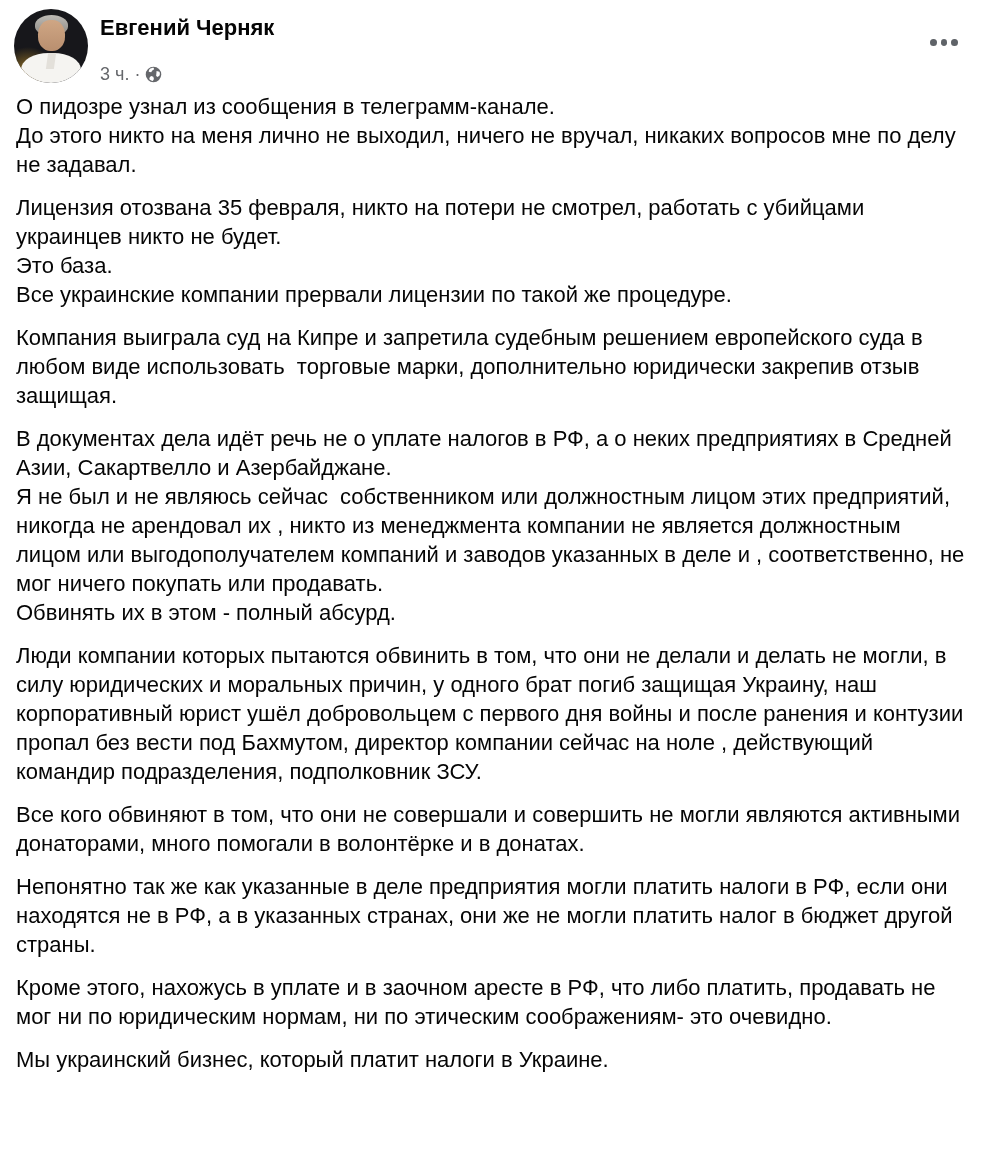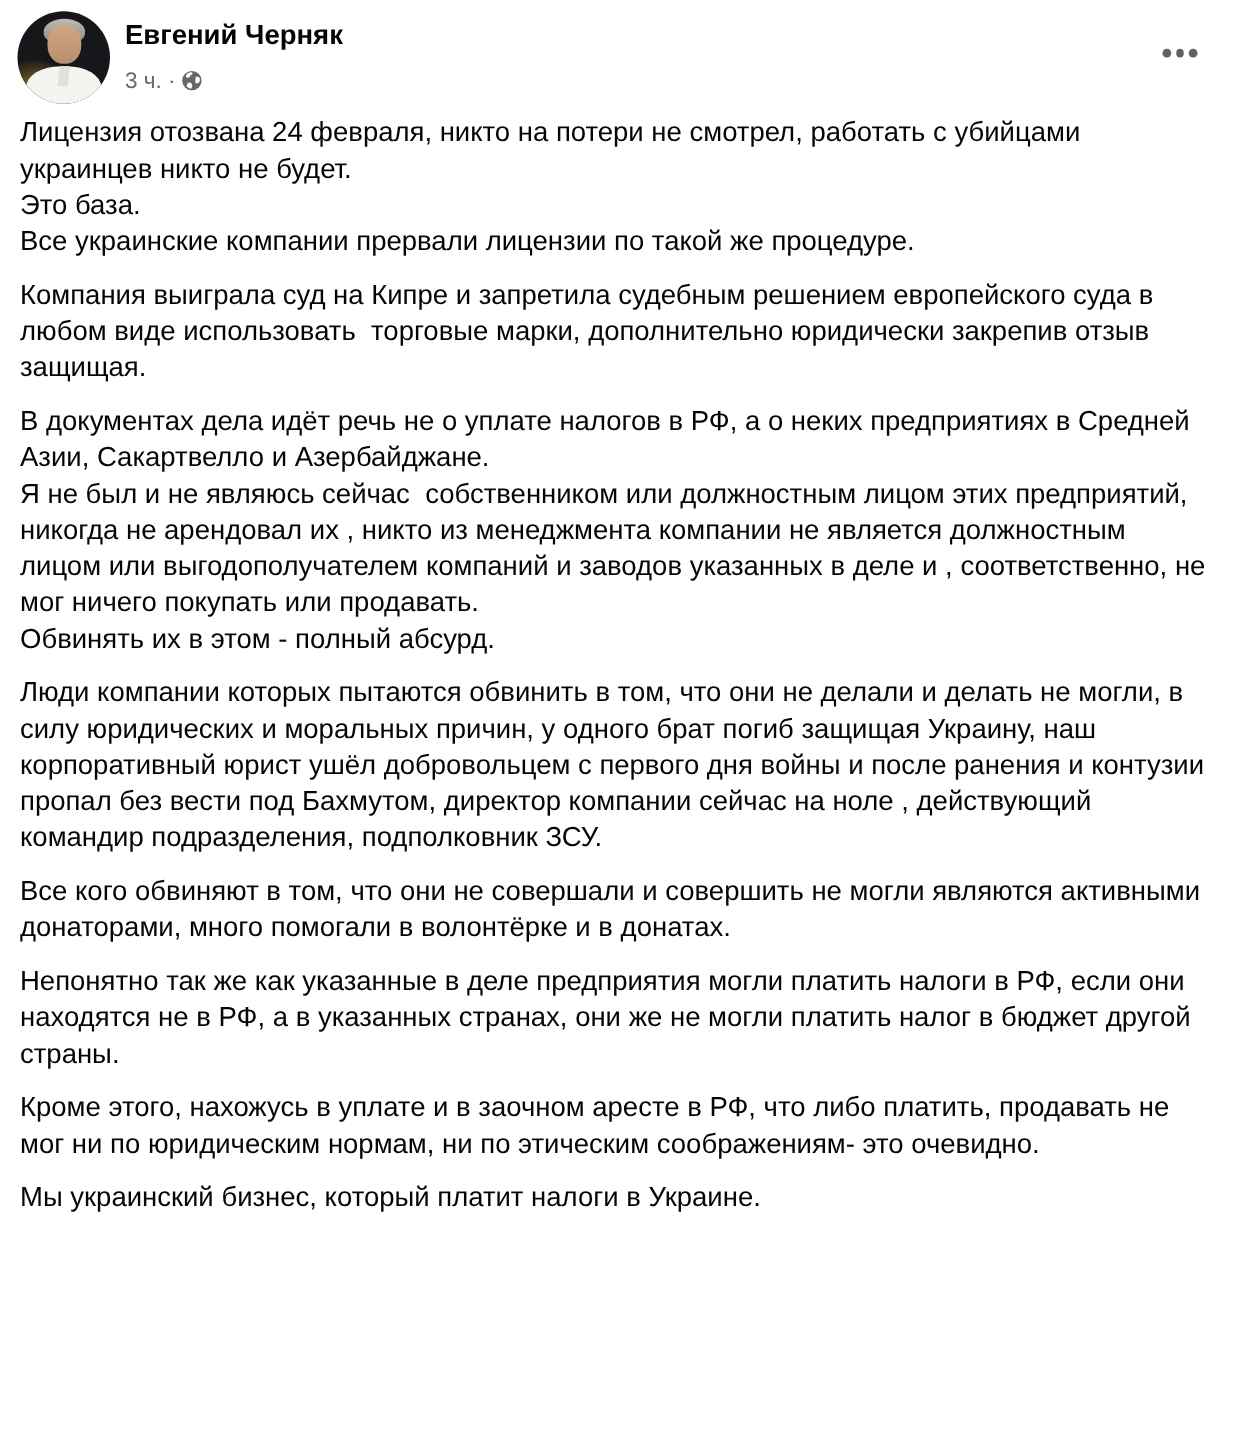--- a/index.html
+++ b/index.html
@@ -42,21 +42,21 @@
   .author-name {
     font-size: 22px;
     font-weight: 700;
     color: #050505;
     line-height: 26px;
     cursor: pointer;
   }
   .meta-row {
     display: flex;
     align-items: center;
-    margin-top: 13px;
+    margin-top: 23px;
     color: #65676B;
     font-size: 18px;
     line-height: 20px;
   }
   .meta-row .sep { margin: 0 5px; }
   .globe { display: inline-flex; margin-top: 1px; }
   .menu-button {
     position: absolute;
     top: 28px;
     right: 22px;
@@ -112,21 +112,23 @@
       </div>
     </div>
     <button class="menu-button" aria-label="menu">
       <span class="dot"></span>
       <span class="dot"></span>
       <span class="dot"></span>
     </button>
   </div>
 
   <div class="post-body">
-      <p class="para">Лицензия отозвана 24 февраля, никто на потери не смотрел, работать с убийцами украинцев никто не будет.
+      <p class="para">О пидозре узнал из сообщения в телеграмм-канале.
+До этого никто на меня лично не выходил, ничего не вручал, никаких вопросов мне по делу не задавал.</p>
+      <p class="para">Лицензия отозвана 35 февраля, никто на потери не смотрел, работать с убийцами украинцев никто не будет.
 Это база.
 Все украинские компании прервали лицензии по такой же процедуре.</p>
       <p class="para">Компания выиграла суд на Кипре и запретила судебным решением европейского суда в любом виде использовать  торговые марки, дополнительно юридически закрепив отзыв защищая.</p>
       <p class="para">В документах дела идёт речь не о уплате налогов в РФ, а о неких предприятиях в Средней Азии, Сакартвелло и Азербайджане.
 Я не был и не являюсь сейчас  собственником или должностным лицом этих предприятий, никогда не арендовал их , никто из менеджмента компании не является должностным лицом или выгодополучателем компаний и заводов указанных в деле и , соответственно, не мог ничего покупать или продавать.
 Обвинять их в этом - полный абсурд.</p>
       <p class="para">Люди компании которых пытаются обвинить в том, что они не делали и делать не могли, в силу юридических и моральных причин, у одного брат погиб защищая Украину, наш корпоративный юрист ушёл добровольцем с первого дня войны и после ранения и контузии пропал без вести под Бахмутом, директор компании сейчас на ноле , действующий командир подразделения, подполковник ЗСУ.</p>
       <p class="para">Все кого обвиняют в том, что они не совершали и совершить не могли являются активными донаторами, много помогали в волонтёрке и в донатах.</p>
       <p class="para">Непонятно так же как указанные в деле предприятия могли платить налоги в РФ, если они находятся не в РФ, а в указанных странах, они же не могли платить налог в бюджет другой страны.</p>
       <p class="para">Кроме этого, нахожусь в уплате и в заочном аресте в РФ, что либо платить, продавать не мог ни по юридическим нормам, ни по этическим соображениям- это очевидно.</p>

